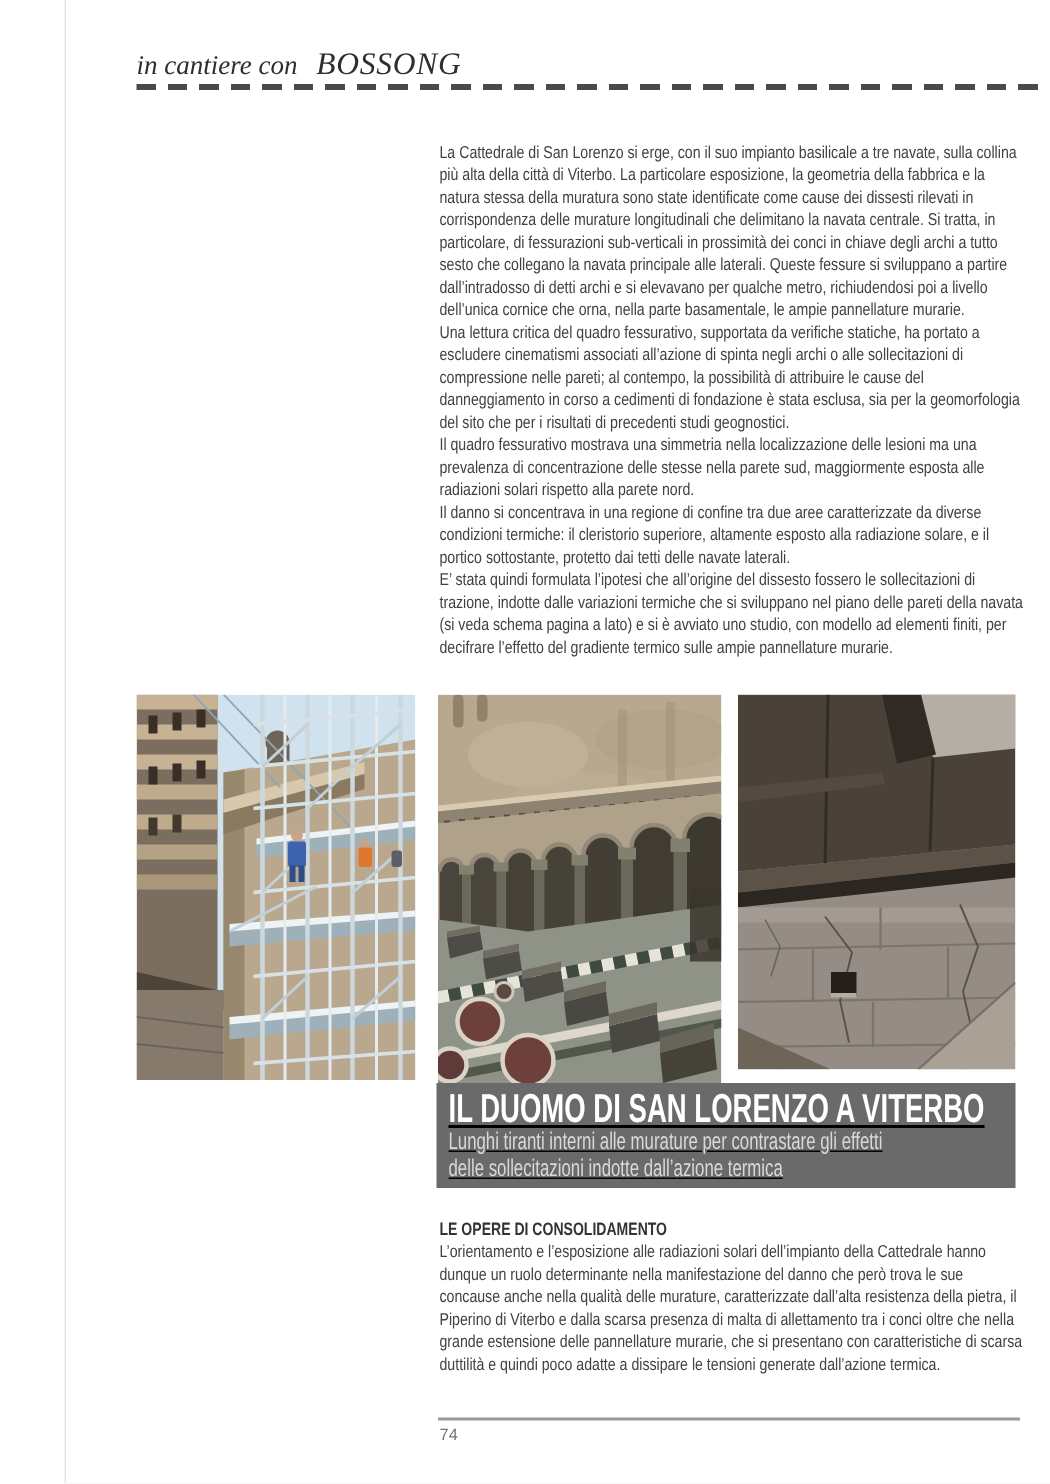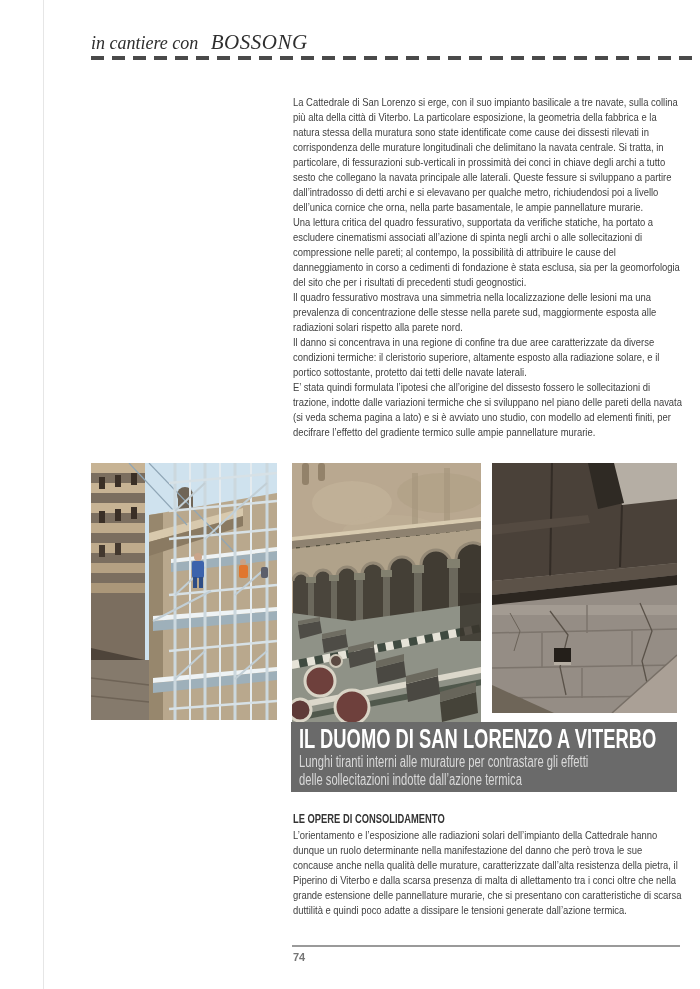--- a/index.html
+++ b/index.html
@@ -22,32 +22,32 @@
   .bodycopy p{margin:0;}
   .intro{left:249px;top:95px;}
   
   .photo{position:absolute;overflow:hidden;}
   .photo svg{display:block;}
   .ph-left{left:47px;top:463px;width:186px;height:257px;}
   .ph-mid{left:248px;top:463px;width:189px;height:259px;}
   .ph-right{left:448px;top:463px;width:185px;height:250px;}
   
   .titlebox{position:absolute;left:247px;top:722px;width:386px;height:70px;
-    background:#6a6a6a;overflow:hidden;padding:3px 0 0 8px;box-sizing:border-box;}
+    background:#6a6a6a;overflow:hidden;padding:3px 0 0 8px;box-sizing:border-box;text-decoration:underline;}
   .titlebox .bigtitle{font-size:27px;line-height:28px;font-weight:bold;color:#ffffff;
     white-space:nowrap;transform:scaleX(0.68);transform-origin:0 0;}
   .titlebox .sub{font-size:16px;line-height:18px;color:#d9d9d9;white-space:nowrap;
     transform:scaleX(0.70);transform-origin:0 0;}
   
   .sec-heading{position:absolute;left:249px;top:812px;color:#333333;font-weight:bold;
     font-size:12px;white-space:nowrap;transform:scaleX(0.78);transform-origin:0 0;}
   .sec-body{left:249px;top:828px;}
   
   .foot-rule{position:absolute;left:248px;top:945px;width:388px;height:2px;background:#9a9a9a;}
-  .page-number{position:absolute;left:249px;top:951px;font-size:11px;color:#757575;font-weight:bold;}
+  .page-number{position:absolute;left:249px;top:951px;font-size:11px;color:#757575;}
 </style>
 </head>
 <body>
 
 <div class="page">
 
   <div class="masthead">
     <span class="kicker">in cantiere con</span>
     <span class="kicker">&nbsp;</span>
     <span class="brand">BOSSONG</span>

